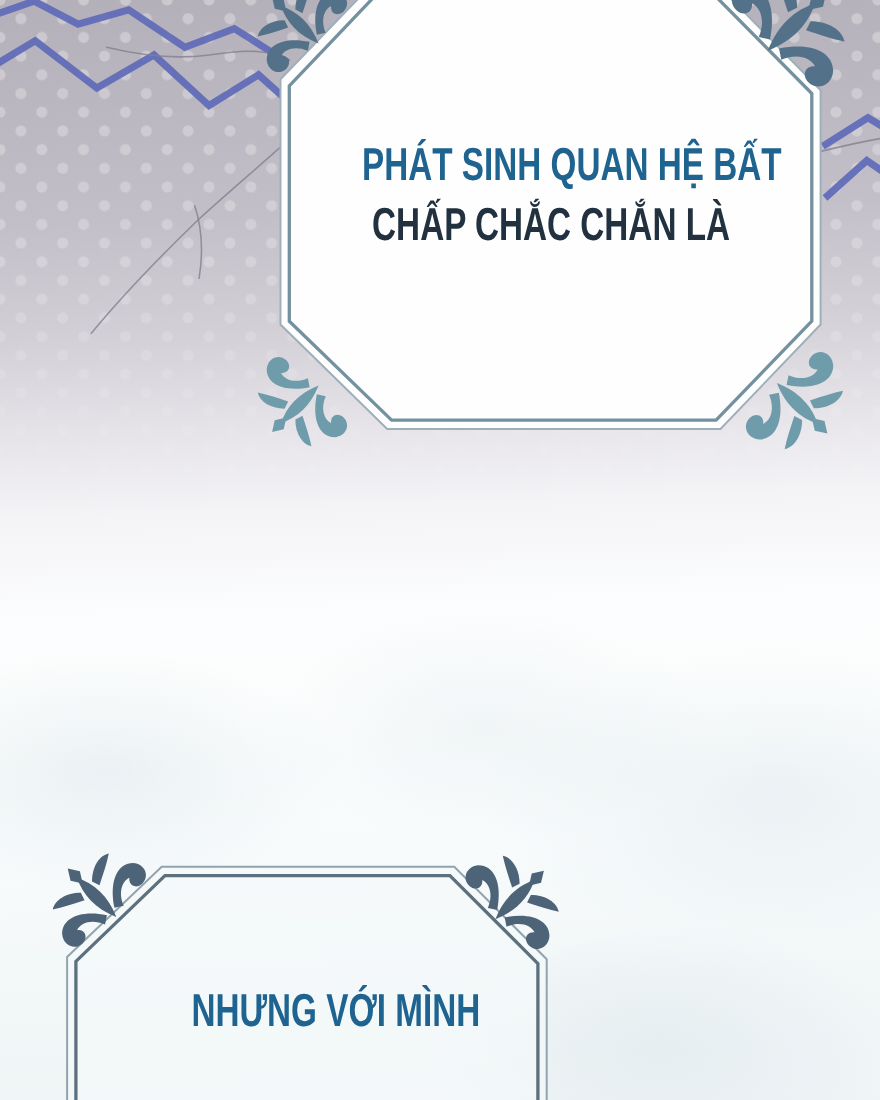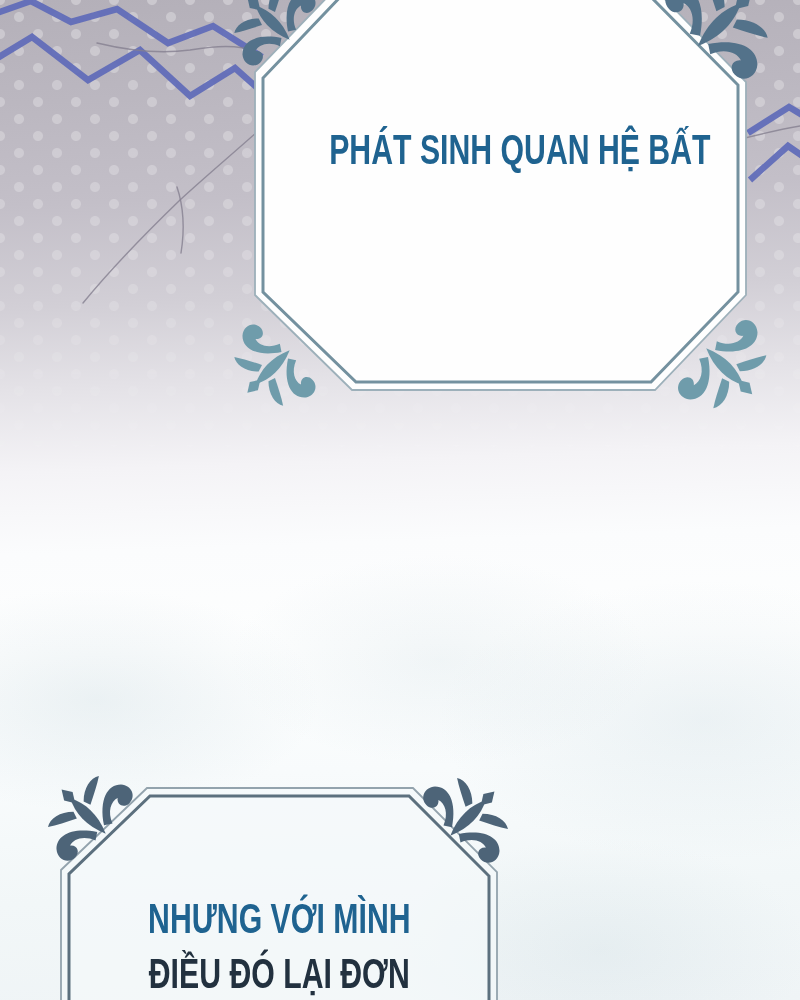--- a/index.html
+++ b/index.html
@@ -37,21 +37,21 @@
   .frame-inner-top{fill:none;stroke:#74919f;stroke-width:3;}
   .frame-outer-bot{fill:rgba(244,249,250,.65);stroke:#93a3ad;stroke-width:1.8;}
   .frame-inner-bot{fill:none;stroke:#5c707e;stroke-width:3;}
   .orn-dark{fill:#53728a;}
   .orn-light{fill:#6f9cab;}
   .orn-navy{fill:#4d6478;}
   .caption{position:absolute;z-index:3;text-align:center;font-weight:700;}
   .caption .line{height:54px;line-height:54px;white-space:nowrap;}
   .caption .line>span{display:inline-block;transform:scaleX(0.72);transform-origin:50% 50%;}
   #caption-top{left:255px;width:491px;top:123px;font-size:42px;}
-  #caption-bottom{left:61px;width:436px;top:891px;font-size:42px;}
+  #caption-bottom{left:61px;width:436px;top:891px;font-size:42px;padding-left:26px;}
   #caption-bottom .line{height:55px;line-height:55px;}
   .t-blue{color:#1f6390;}
   .t-dark{color:#22313f;}
 </style>
 </head>
 <body>
 
 <div id="panel">
 
   <div class="dots"></div>
@@ -97,25 +97,25 @@
       <polygon class="frame-inner-bot" points="150,796 409,796 489,876 489,1014 69,1014 69,874"></polygon>
       <use href="#flourish" class="orn-navy" transform="translate(104,832) rotate(-45) scale(1.2)"></use>
       <use href="#flourish" class="orn-navy" transform="translate(452,834) rotate(45) scale(1.2)"></use>
     </g>
   </svg>
 
   <div id="caption-top" class="caption">
     <div class="line t-blue">
       <span>PHÁT SINH QUAN HỆ BẤT</span>
     </div>
+    <div class="line t-dark">
+      <span>CHẤP CHẮC CHẮN LÀ</span>
+    </div>
   </div>
 
   <div id="caption-bottom" class="caption">
     <div class="line t-blue">
       <span>NHƯNG VỚI MÌNH</span>
-    </div>
-    <div class="line t-dark">
-      <span>ĐIỀU ĐÓ LẠI ĐƠN</span>
     </div>
 
   </div>
 
 </div>
 
 </body></html>

